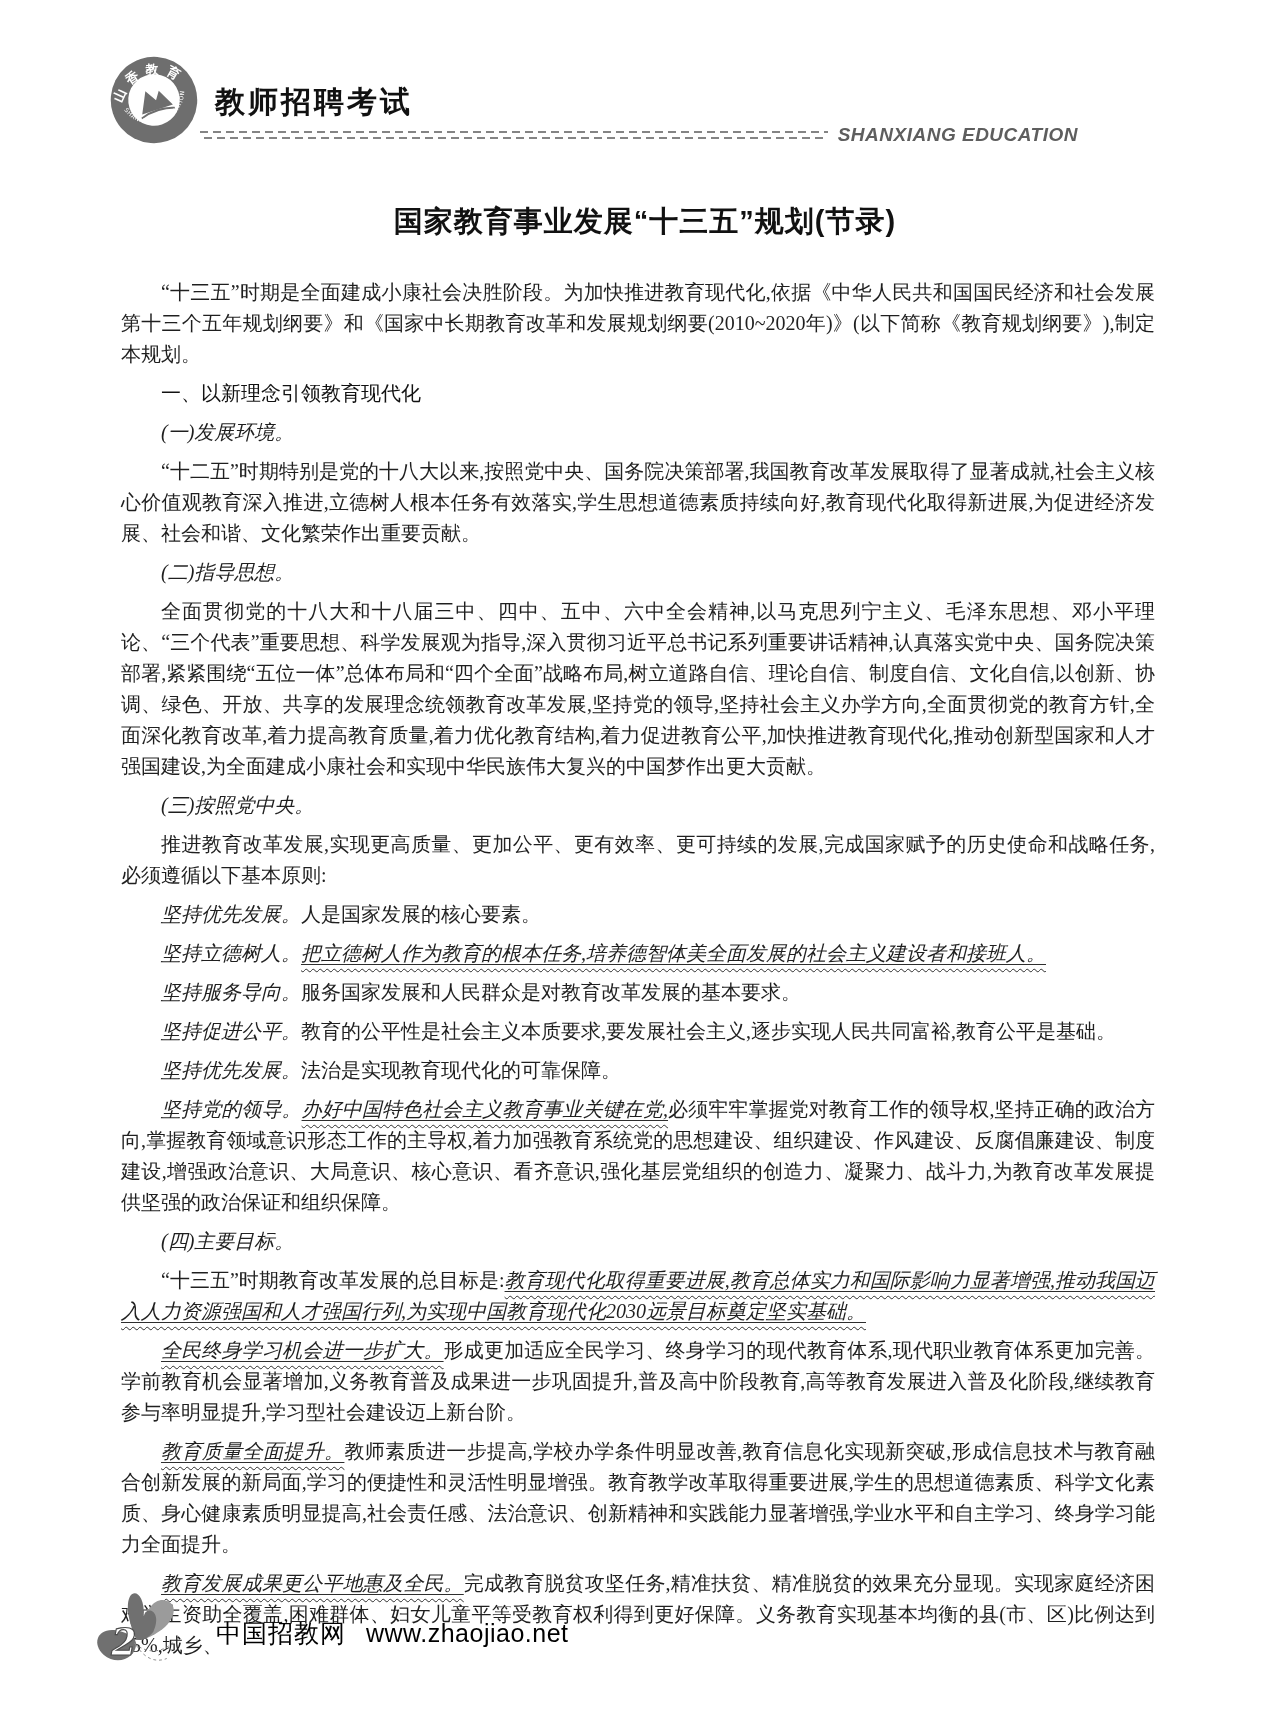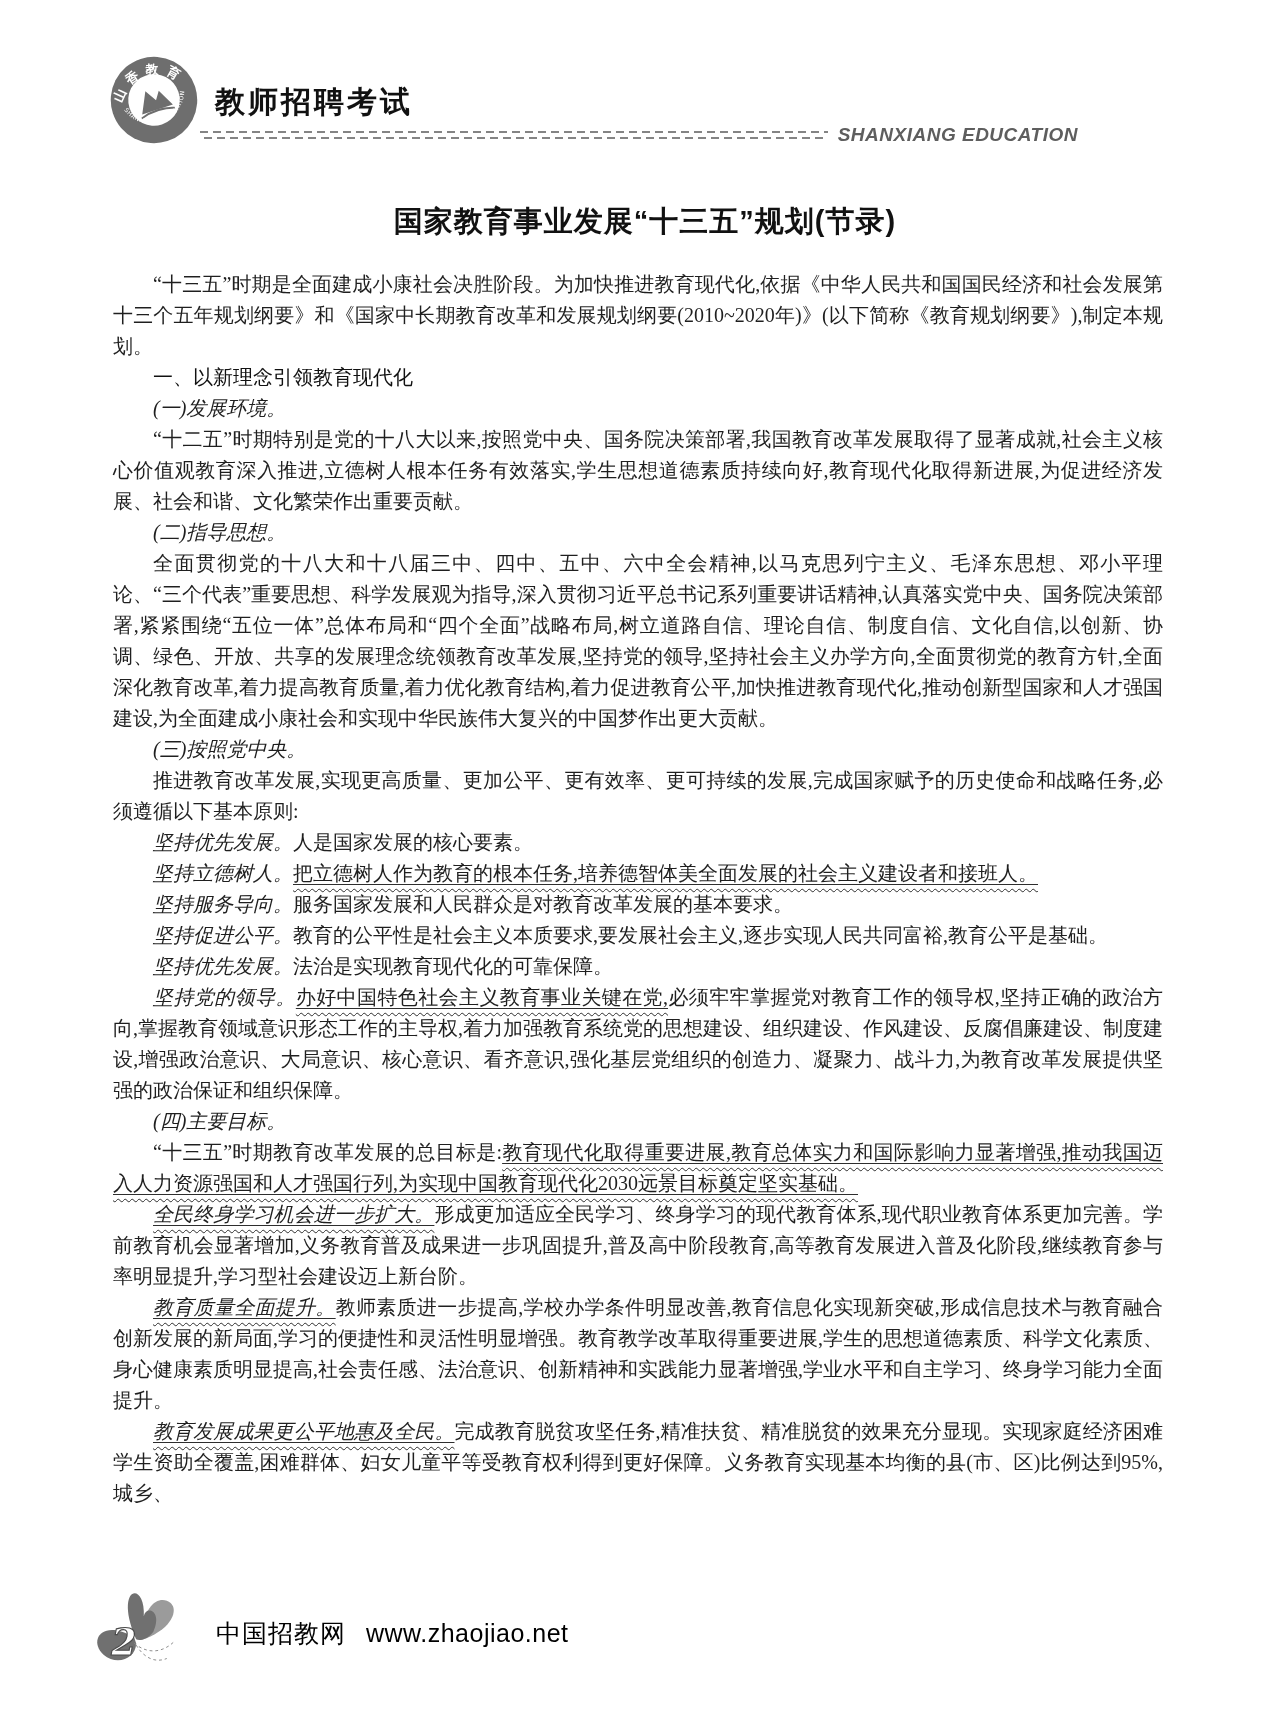--- a/index.html
+++ b/index.html
@@ -47,32 +47,33 @@
     font-family: "Liberation Sans", sans-serif;
     font-weight: bold; font-size: 29px; letter-spacing: 1px; color: #111;
   }
 
   
   main.doc-body {
     position: absolute; left: 113px; top: 269px; width: 1050px;
     font-size: 20px; line-height: 31px;
     text-align: justify;
   }
-  main.doc-body p, main.doc-body h2 { margin: 0; text-indent: 2em; }
+  main.doc-body p, main.doc-body h2 { margin: 8px; text-indent: 2em; }
   main.doc-body h2 {
     font-family: "Liberation Sans", sans-serif;
     font-weight: normal; font-size: 20px; line-height: 31px; color: #111;
   }
   .s-kaiti { font-style: italic; }
   .u-solid {
     text-decoration-line: underline;
     text-decoration-style: solid;
     text-decoration-thickness: 1px;
     text-decoration-color: #2e2e2e;
     text-underline-offset: 4px;
+    font-style: italic;
   }
   .u-wavy {
     text-decoration-line: underline;
     text-decoration-style: wavy;
     text-decoration-thickness: 1px;
     text-decoration-color: #2e2e2e;
     text-underline-offset: 8px;
   }
 
   

